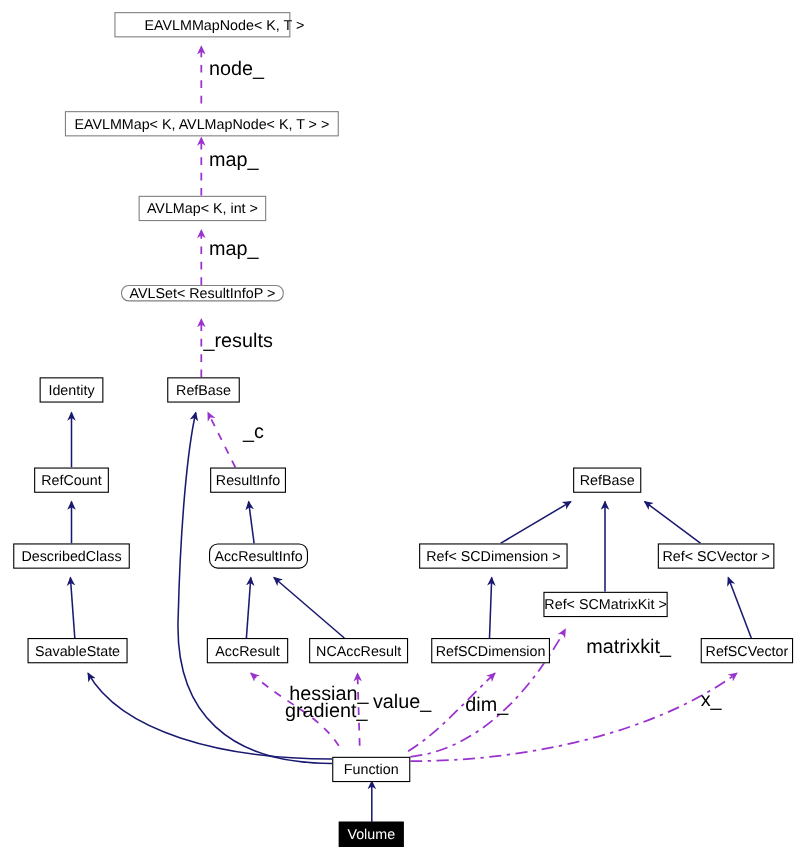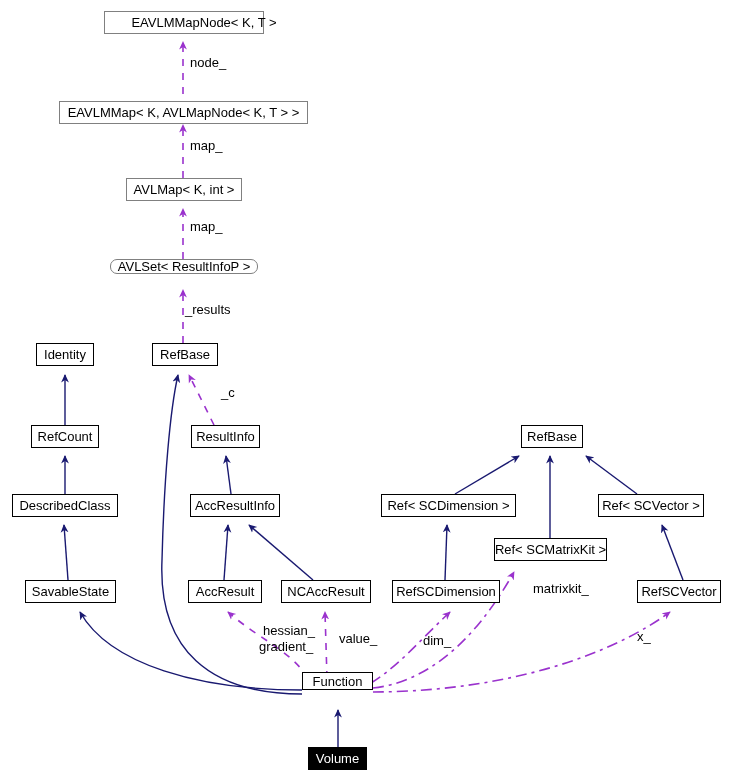--- a/index.html
+++ b/index.html
@@ -45,21 +45,21 @@
     border: 1px solid #000000;
     color: #000000;
   }
   .node.current {
     background: #000000;
     border: 1px solid #000000;
     color: #ffffff;
   }
   .edge-label {
     position: absolute;
-    font-size: 13px;
+    font-size: 18px;
     line-height: 15px;
     color: #000000;
     white-space: pre;
     background: transparent;
   }
 </style>
 </head>
 <body>
 
 <div id="diagram">
@@ -176,21 +176,21 @@
   </div>
   <div class="node emph" style="left:191px;top:425px;width:69px;height:23px;">
     <span>ResultInfo</span>
   </div>
   <div class="node emph" style="left:521px;top:425px;width:62px;height:23px;">
     <span>RefBase</span>
   </div>
   <div class="node emph" style="left:12px;top:494px;width:106px;height:23px;">
     <span>DescribedClass</span>
   </div>
-  <div class="node emph" style="left:190px;top:494px;width:90px;height:23px;">
+  <div class="node emph" style="left:190px;top:494px;width:90px;height:23px;border-radius:8px;">
     <span>AccResultInfo</span>
   </div>
   <div class="node emph" style="left:381px;top:494px;width:135px;height:23px;">
     <span>Ref&lt; SCDimension &gt;</span>
   </div>
   <div class="node emph" style="left:598px;top:494px;width:106px;height:23px;">
     <span>Ref&lt; SCVector &gt;</span>
   </div>
   <div class="node emph" style="left:494px;top:538px;width:113px;height:23px;text-align:center;">
     <span>Ref&lt; SCMatrixKit &gt;</span>
@@ -203,21 +203,21 @@
   </div>
   <div class="node emph" style="left:281px;top:580px;width:90px;height:23px;">
     <span>NCAccResult</span>
   </div>
   <div class="node emph" style="left:392px;top:580px;width:108px;height:23px;">
     <span>RefSCDimension</span>
   </div>
   <div class="node emph" style="left:637px;top:580px;width:84px;height:23px;">
     <span>RefSCVector</span>
   </div>
-  <div class="node emph" style="left:302px;top:672px;width:71px;height:18px;">
+  <div class="node emph" style="left:302px;top:688px;width:71px;height:23px;">
     <span>Function</span>
   </div>
   <div class="node current" style="left:308px;top:747px;width:59px;height:23px;">
     <span>Volume</span>
   </div>
 
   <div class="edge-label" style="left:190px;top:55px;">node_</div>
   <div class="edge-label" style="left:190px;top:138px;">map_</div>
   <div class="edge-label" style="left:190px;top:219px;">map_</div>
   <div class="edge-label" style="left:185px;top:302px;">_results</div>

